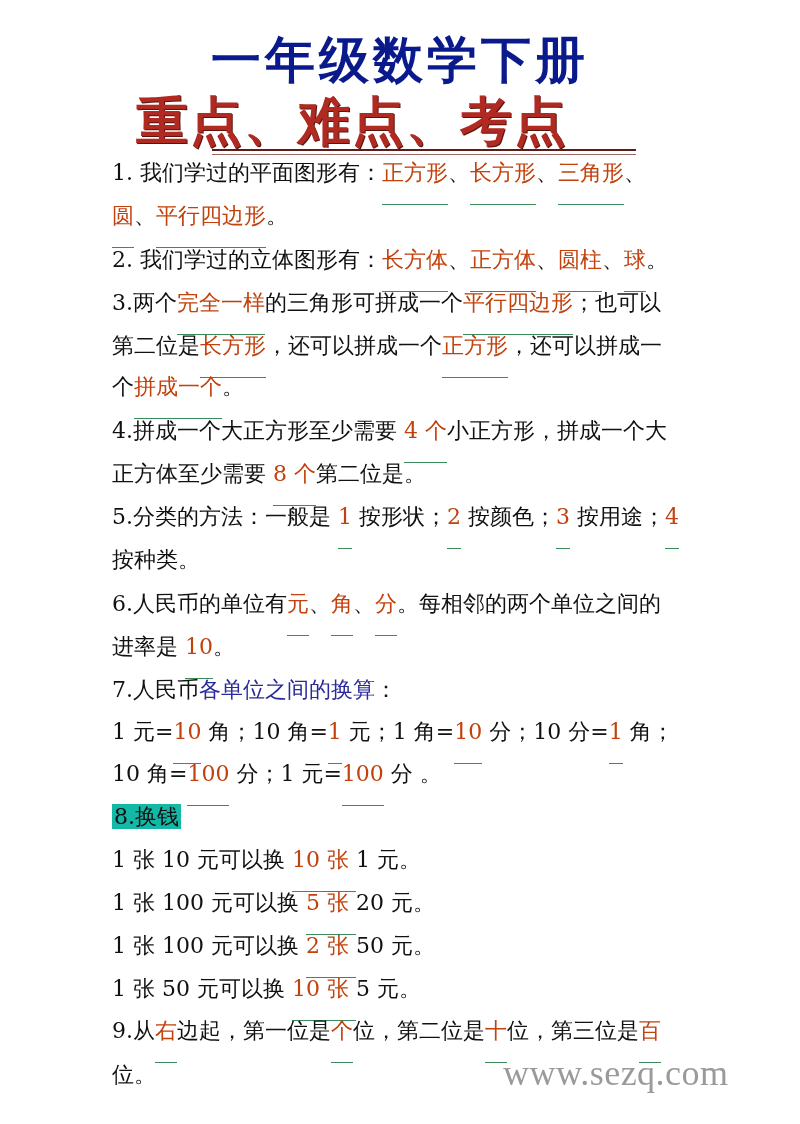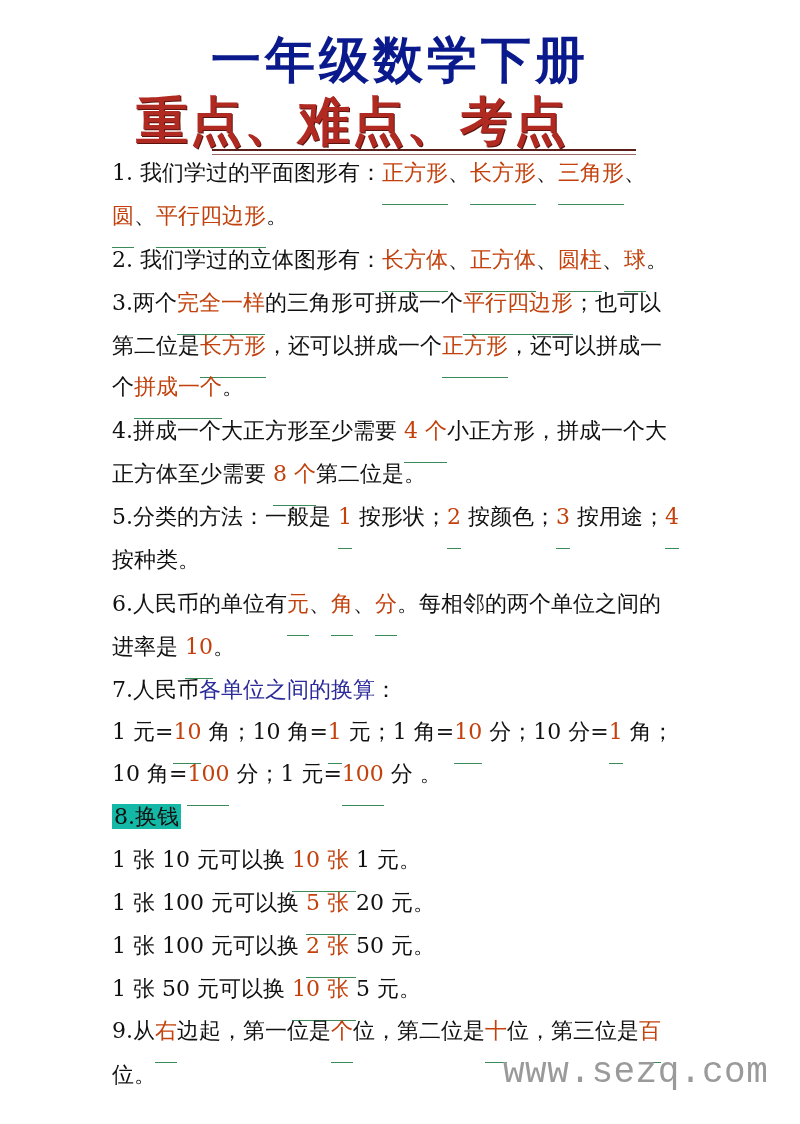--- a/index.html
+++ b/index.html
@@ -22,21 +22,21 @@
     position: absolute; left: 212px; width: 424px; top: 149px; height: 3px;
     border-top: 2px solid #5a1e1a; border-bottom: 1px solid #9a6a66;
   }
   .line {
     position: absolute; left: 112px; font-size: 22px; line-height: 30px; white-space: nowrap;
   }
   .hl { color: #c2410c; border-bottom: 1.5px solid #3a8a5a; padding-bottom: 19px; }
   .blue { color: #2a2a9a; }
   .yellow { background: #14b8a6; padding: 0 2px; }
   .watermark {
-    position: absolute; left: 503px; top: 1052px; font-family: Liberation Mono, monospace;
+    position: absolute; left: 503px; top: 1052px; font-family: Liberation Serif, serif;
     font-size: 36px; color: #9a9a9a; letter-spacing: 0.5px;
   }
 </style>
 </head>
 <body>
 
 <div class="title1">一年级数学下册</div>
 <div class="title2">重点、难点、考点</div>
 <div class="title-rule"></div>
 

